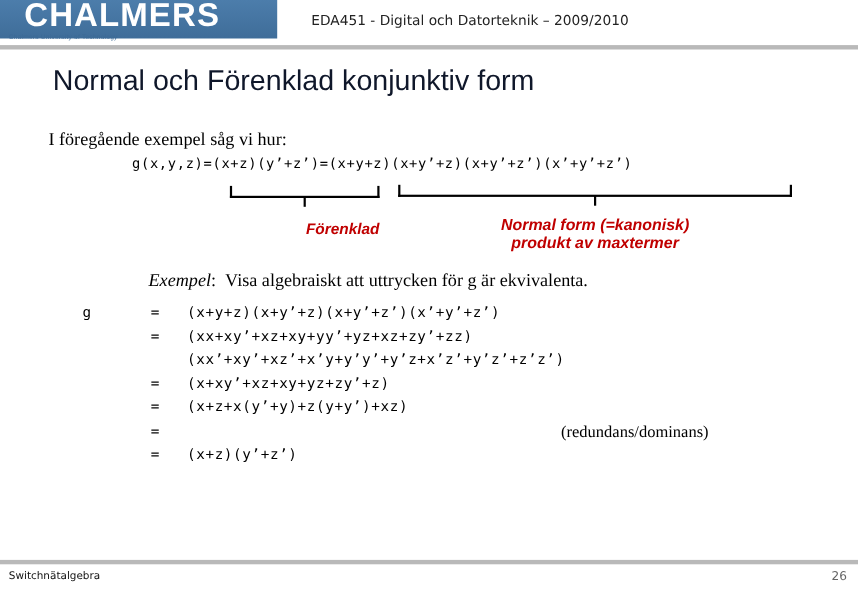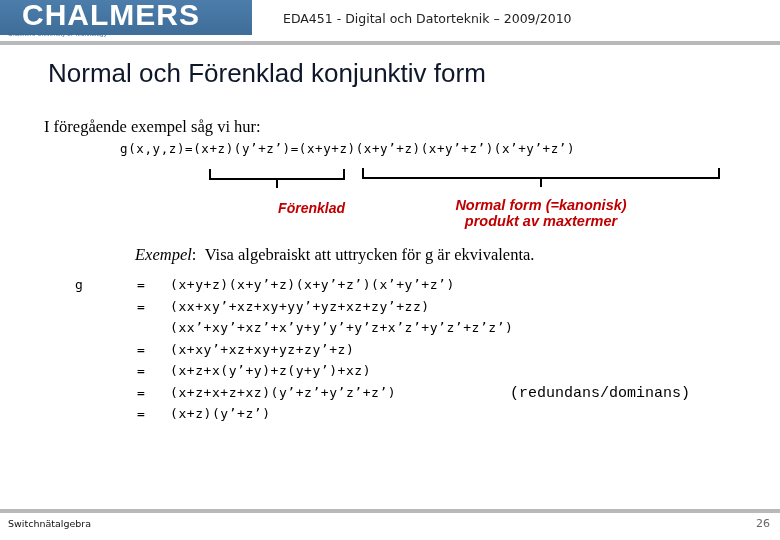--- a/index.html
+++ b/index.html
@@ -217,21 +217,21 @@
     font-family: "DejaVu Sans Mono", monospace;
     font-size: 13px;
     letter-spacing: 0.55px;
     color: #000;
     margin-left: 14px;
   }
   .col-note {
     position: absolute;
     left: 450px;
     top: 0;
-    font-family: Liberation Mono, monospace;
+    font-family: Liberation Serif, serif;
     font-size: 15px;
     color: #000;
   }
 
   
   #footer-rule {
     position: absolute;
     left: 0; top: 509px;
     width: 780px; height: 4px;
     background: #b9b9b9;
@@ -316,21 +316,20 @@
       <span class="col-expr">(x+xy’+xz+xy+yz+zy’+z)</span>
     </div>
     <div class="deriv-row">
       <span class="col-lhs"></span>
       <span class="col-eq">=</span>
       <span class="col-expr">(x+z+x(y’+y)+z(y+y’)+xz)</span>
     </div>
     <div class="deriv-row">
       <span class="col-lhs"></span>
       <span class="col-eq">=</span>
-      <span class="col-expr">(x+z+x+z+xz)(y’+z’+y’z’+z’)</span>
       <span class="col-note">(redundans/dominans)</span>
     </div>
     <div class="deriv-row">
       <span class="col-lhs"></span>
       <span class="col-eq">=</span>
       <span class="col-expr">(x+z)(y’+z’)</span>
     </div>
   </div>
 
 <div id="footer-rule"></div>

